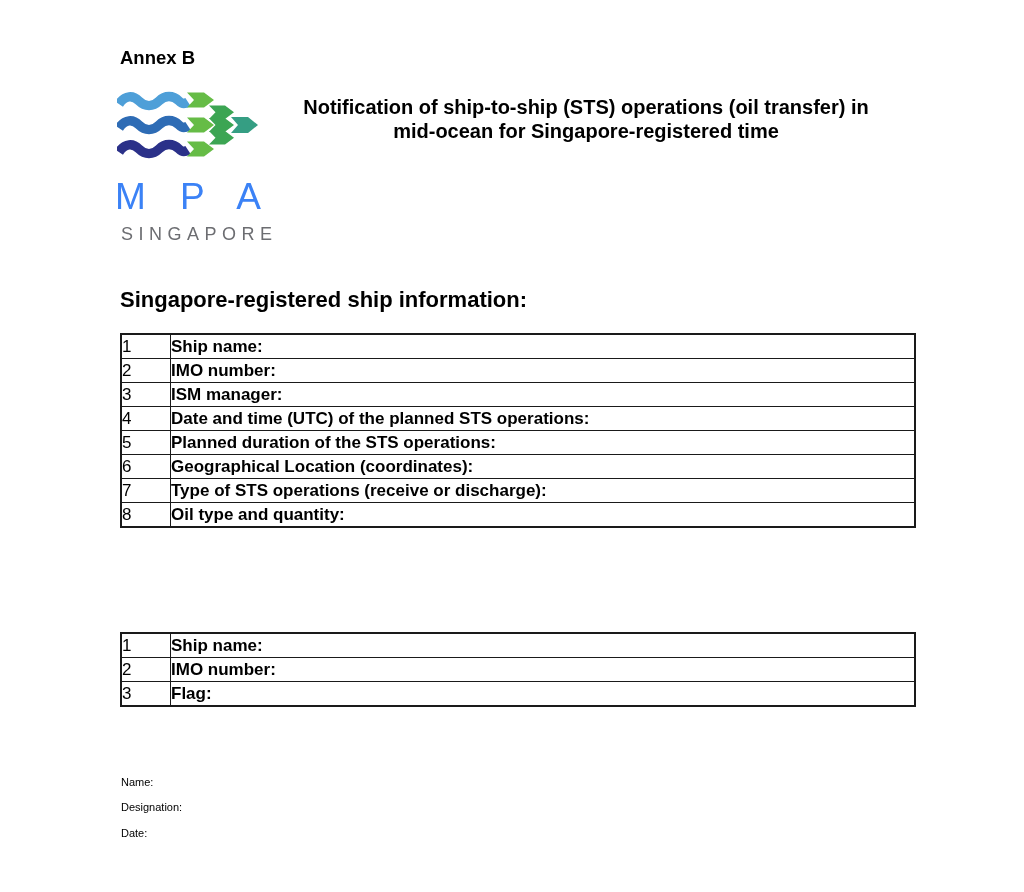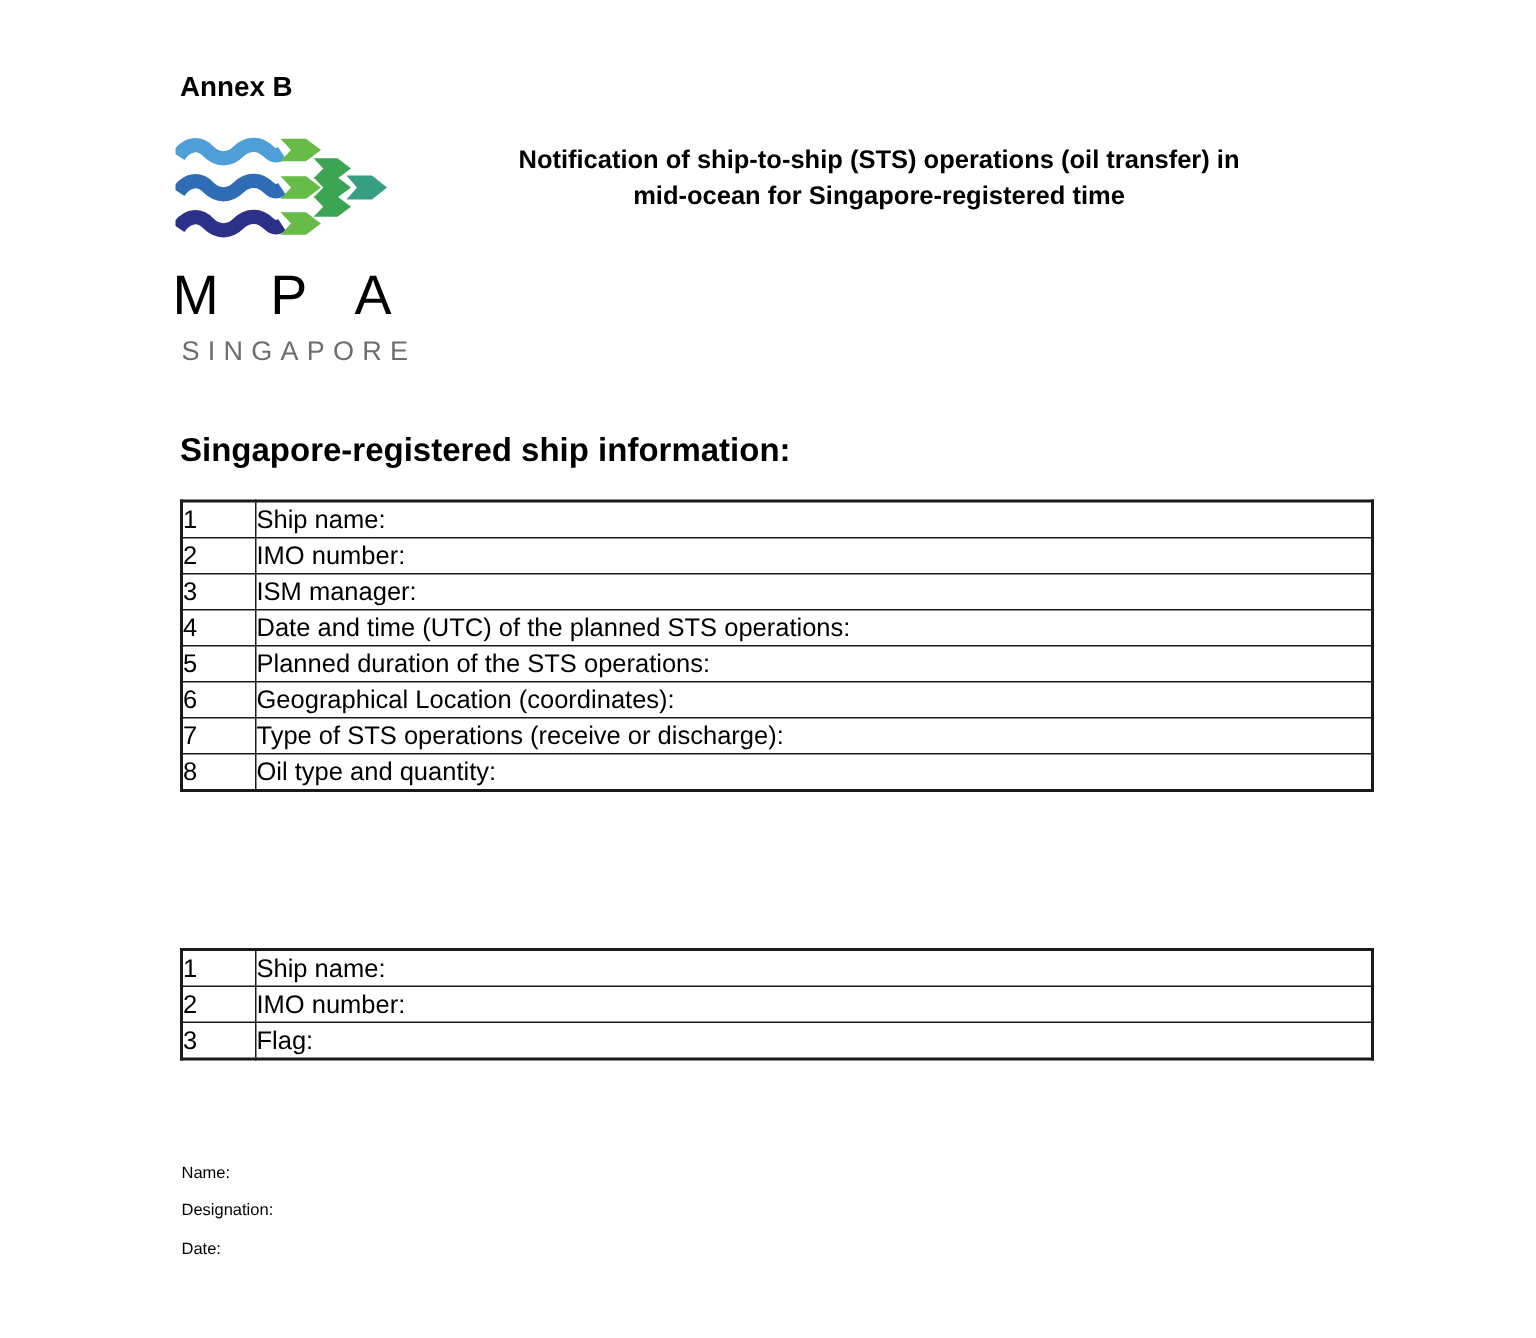--- a/index.html
+++ b/index.html
@@ -7,26 +7,26 @@
     position:relative; width:1024px; height:892px; background:#ffffff;
     font-family:"Liberation Sans", sans-serif; color:#000;
     overflow:hidden;
   }
   .annex-label {
     position:absolute; left:120px; top:47px;
     font-size:18.5px; font-weight:bold;
   }
   .doc-title {
     position:absolute; left:256px; top:95px; width:660px;
-    text-align:center; font-size:17px; font-weight:bold; line-height:24px;
+    text-align:center; font-size:20px; font-weight:bold; line-height:24px;
   }
   .logo-svg { position:absolute; left:117px; top:88px; width:142px; height:72px; }
   .logo-acronym {
     position:absolute; left:115px; top:176px;
-    font-size:37px; letter-spacing:12px; color:#000000; font-weight:400;
+    font-size:37px; letter-spacing:12px; color:#3b82f6; font-weight:400;
   }
   .logo-subtitle {
     position:absolute; left:121px; top:224px;
     font-size:18px; letter-spacing:5.5px; color:#6c6d71; font-weight:400;
   }
   .section-heading {
     position:absolute; left:120px;
     font-size:22px; font-weight:bold;
   }
   #heading-sg { top:287px; }
@@ -38,21 +38,21 @@
   }
   #table-sg { top:333px; }
   #table-other { top:632px; }
   table.info-table td {
     border:1.5px solid #1a1a1a;
     font-size:17px; line-height:19px; height:23px;
     padding:0; vertical-align:middle;
     white-space:nowrap; overflow:hidden;
   }
   td.cell-num { width:48px; padding-left:13px; }
-  td.cell-label { padding-left:9px; }
+  td.cell-label { padding-left:9px;font-weight:bold; }
   .signature-block {
     position:absolute; left:121px; top:770px;
     font-size:11px; line-height:25.3px;
   }
 </style>
 </head>
 <body>
 
 <div class="page">
 

